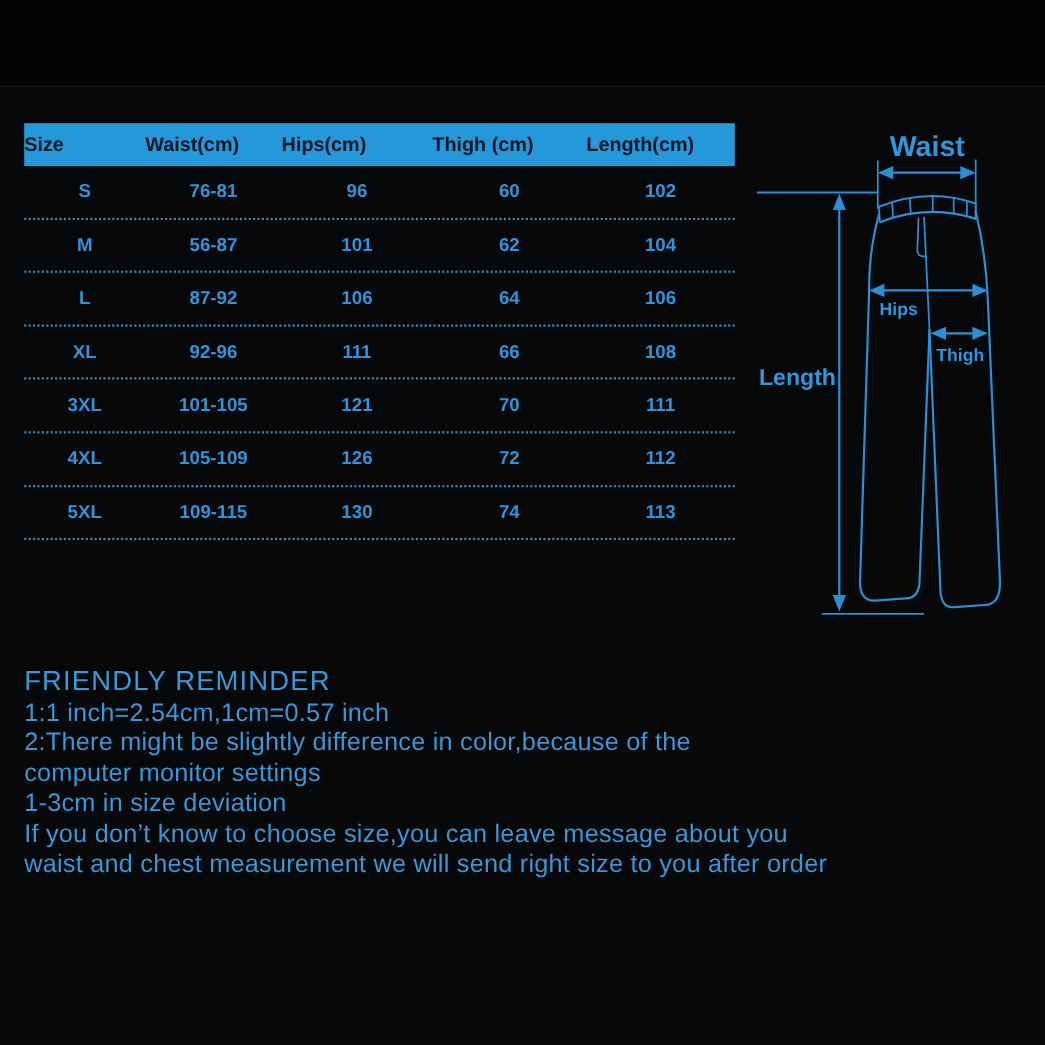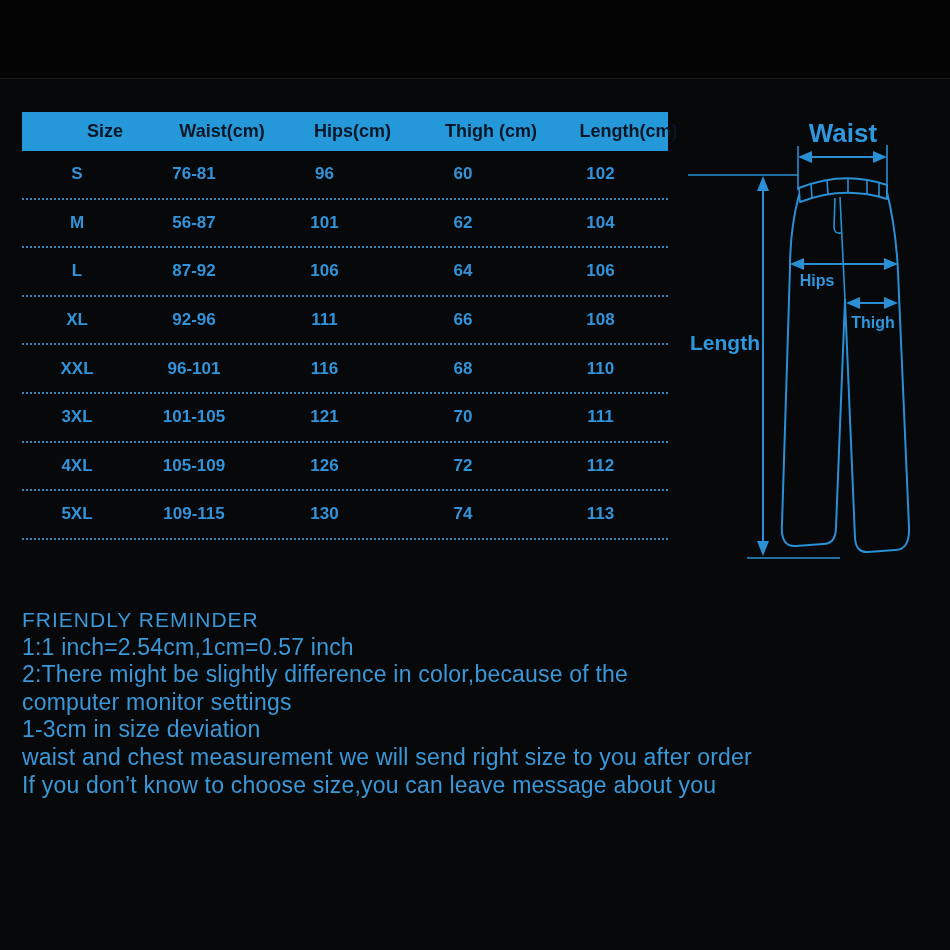--- a/index.html
+++ b/index.html
@@ -10,42 +10,42 @@
   }
   .top-band{position:absolute;top:0;left:0;width:950px;height:78px;
     background:#040405;border-bottom:1px solid #18191b;}
   
   .chart{position:absolute;left:22px;top:112px;width:646px;}
   .thead{
     display:grid;grid-template-columns:110px 124px 137px 140px 135px;
     height:39px;align-items:center;
     background:var(--accent-header-bg,#2598da);
     color:var(--header-text,#0a1625);
-    font-weight:bold;font-size:18px;text-align:center;padding-left:28px;
+    font-weight:bold;font-size:18px;
   }
   .tbody .trow{
     display:grid;grid-template-columns:110px 124px 137px 140px 135px;
     height:46.6px;align-items:center;text-align:center;
     color:var(--table-text,#3293da);
     font-weight:bold;font-size:17px;
     border-bottom:2px dotted var(--separator,#3f84b8);
   }
   
   .diagram{position:absolute;left:680px;top:100px;}
   .dline{stroke:var(--diagram-line,#2a8fd4);stroke-width:2;fill:none;stroke-linecap:round;}
   .dthin{stroke:var(--diagram-line,#2a8fd4);stroke-width:1.6;fill:none;}
   .dfill{fill:var(--diagram-line,#2a8fd4);stroke:none;}
   .dtext{fill:var(--diagram-text,#2f97de);font-family:"Liberation Sans",sans-serif;font-weight:bold;}
   
   .reminder{
     position:absolute;left:22px;top:606px;width:905px;
     color:var(--reminder-text,#3a97d8);
     font-size:23px;line-height:27.6px;letter-spacing:0.2px;
   }
-  .reminder .title{font-size:21px;letter-spacing:1px;}
+  .reminder .title{font-size:25px;letter-spacing:1px;}
 </style>
 </head>
 <body>
 
 <div class="stage">
   <div class="top-band"></div>
 
   <div class="chart">
     <div class="thead">
       <div>Size</div>
@@ -80,27 +80,20 @@
     </div>
 
     <div class="trow">
       <div class="td">XL</div>
       <div class="td">92-96</div>
       <div class="td">111</div>
       <div class="td">66</div>
       <div class="td">108</div>
     </div>
 
-    <div class="trow">
-      <div class="td">XXL</div>
-      <div class="td">96-101</div>
-      <div class="td">116</div>
-      <div class="td">68</div>
-      <div class="td">110</div>
-    </div>
 
     <div class="trow">
       <div class="td">3XL</div>
       <div class="td">101-105</div>
       <div class="td">121</div>
       <div class="td">70</div>
       <div class="td">111</div>
     </div>
 
     <div class="trow">
@@ -177,16 +170,16 @@
     </g>
     <text class="dtext" x="10" y="250" font-size="21">Length</text>
   </svg>
 
   <div class="reminder">
     <div class="title">FRIENDLY REMINDER</div>
     <div>1:1 inch=2.54cm,1cm=0.57 inch</div>
     <div>2:There might be slightly difference in color,because of the</div>
     <div>computer monitor settings</div>
     <div>1-3cm in size deviation</div>
+    <div>If you don’t know to choose size,you can leave message about you</div>
     <div>waist and chest measurement we will send right size to you after order</div>
-    <div>If you don’t know to choose size,you can leave message about you</div>
   </div>
 </div>
 
 </body></html>

